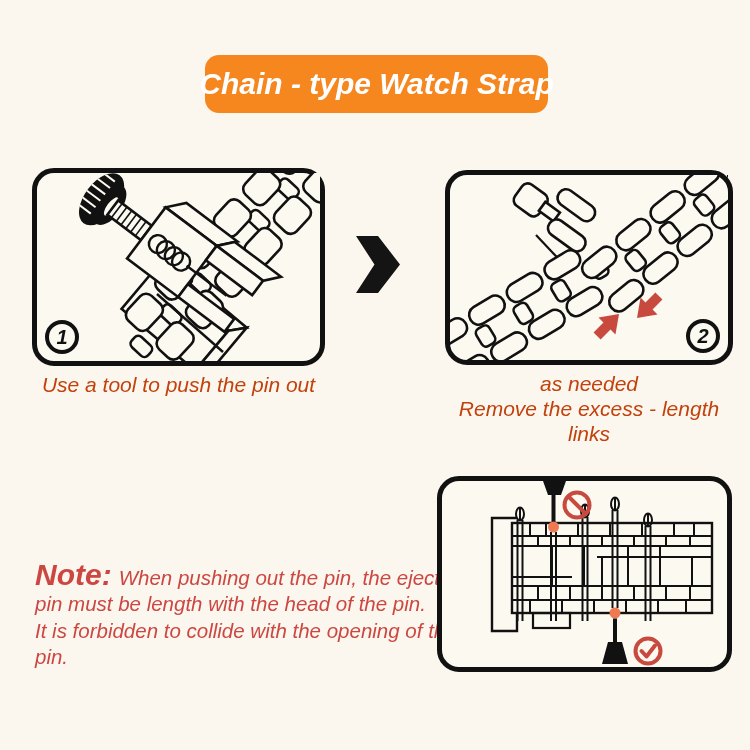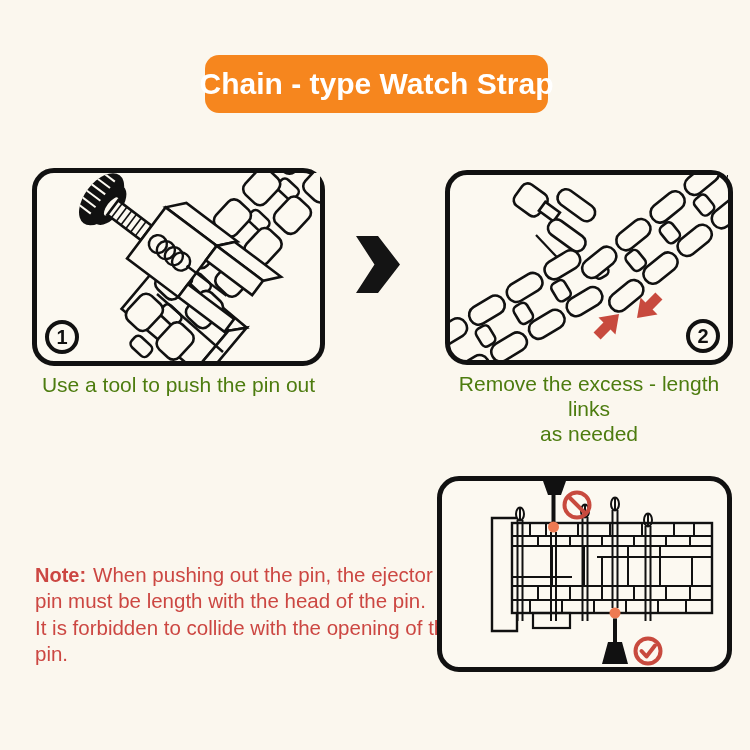--- a/index.html
+++ b/index.html
@@ -1,19 +1,19 @@
 <!DOCTYPE html>
 <html><head>
 <meta charset="utf-8">
 <style>
   html,body { margin:0; padding:0; }
   .stage {
     position:relative; width:750px; height:750px;
     background:#FBF7EE; overflow:hidden;
-    font-family:"Liberation Sans", sans-serif; color:#111;
+    font-family:"Liberation Sans", sans-serif; color:#111;font-style:italic;
   }
   .banner {
     position:absolute; left:205px; top:55px; width:343px; height:58px;
     background:#F6861E; border-radius:14px;
     display:flex; align-items:center; justify-content:center;
     color:#FFFFFF; font-size:30px; font-weight:bold; white-space:nowrap;
   }
   .panel {
     position:absolute; box-sizing:border-box;
     border:5px solid #111; border-radius:22px; background:#FCF9F1;
@@ -28,26 +28,26 @@
     display:flex; align-items:center; justify-content:center;
     font-weight:bold; font-size:20px; line-height:1; color:#111;
   }
   .badge1 { left:8px;  bottom:7px; }
   .badge2 { right:8px; bottom:7px; }
   .chevron {
     position:absolute; left:356px; top:236px; width:44px; height:57px;
     background:#141414;
     clip-path: polygon(0 0, 50% 0, 100% 50%, 50% 100%, 0 100%, 42% 50%);
   }
-  .caption { position:absolute; font-size:21px; line-height:25px; text-align:center; color:#4d7c0f; }
+  .caption { position:absolute; font-size:21px; line-height:25px; text-align:center; color:#c2410c; }
   .cap1 { left:32px;  top:372px; width:293px; }
   .cap2 { left:440px; top:371px; width:298px; }
   .note { position:absolute; left:35px; top:541px; width:435px;
           color:#CC4742; font-size:20.5px; line-height:26.5px; }
-  .note .nlbl { font-weight:bold; font-size:20px; margin-right:7px; }
+  .note .nlbl { font-weight:bold; font-size:30px; margin-right:7px; }
   
   .ln   { fill:#FCF9F1; stroke:#111; stroke-width:2.6; }
   .wire { fill:none; stroke:#111; }
   .blk  { fill:#111; stroke:none; }
   .red  { fill:#C84A3E; stroke:none; }
   .redst{ fill:none; stroke:#C84A3E; }
   .dot  { fill:#EE7A52; stroke:none; }
 </style>
 </head>
 <body>
@@ -175,22 +175,22 @@
     </svg>
     <div class="badge badge2">
       <span>2</span>
     </div>
   </div>
 
   <div class="caption cap1">
     <div>Use a tool to push the pin out</div>
   </div>
   <div class="caption cap2">
+    <div>as needed</div>
     <div>Remove the excess - length links</div>
-    <div>as needed</div>
   </div>
 
   <p class="note">
     <span class="nlbl">Note:</span><span>When pushing out the pin, the ejector</span><br>
     <span>pin must be length with the head of the pin.</span><br>
     <span>It is forbidden to collide with the opening of the pin.</span>
   </p>
 
   <div class="panel p3">
     <svg class="art" viewBox="0 0 285 186">

